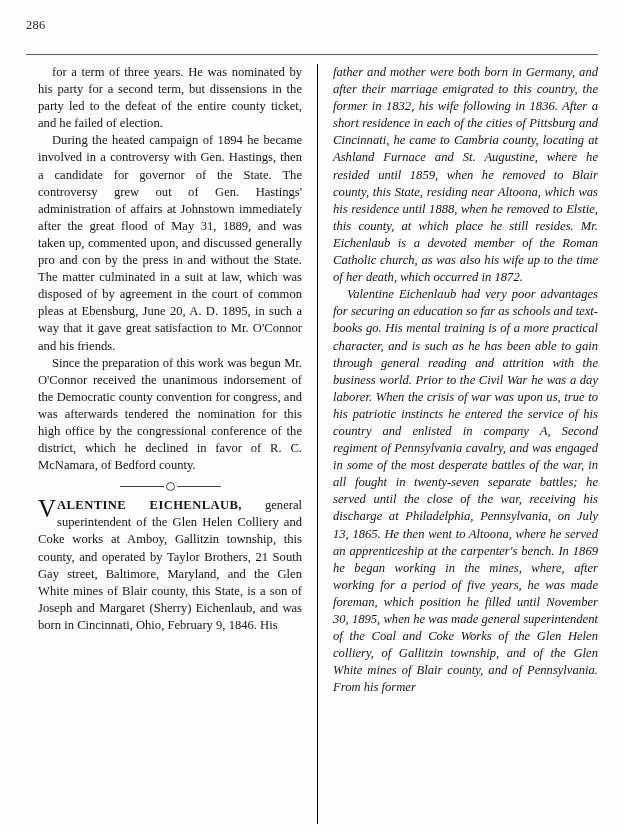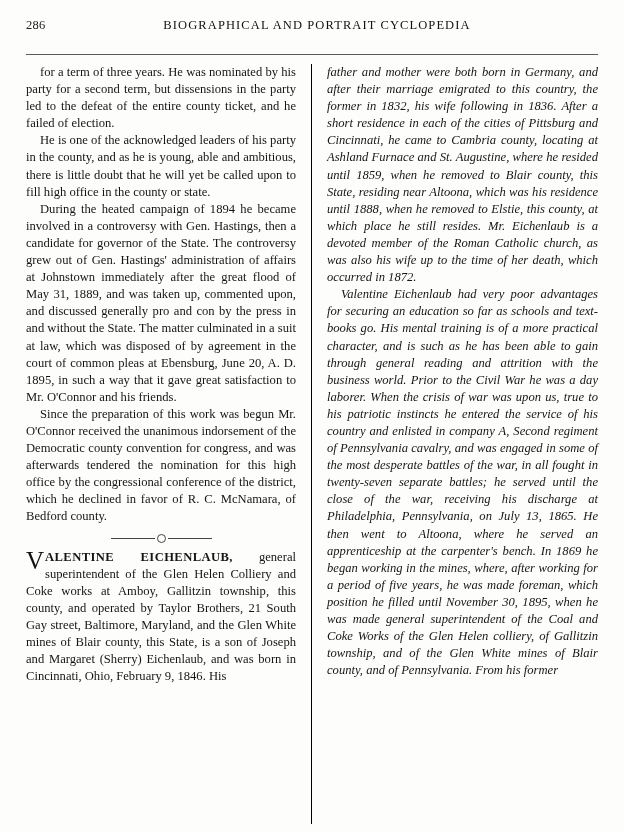--- a/index.html
+++ b/index.html
@@ -61,20 +61,21 @@
     font-size: 12.6px;
     line-height: 17.1px;
     text-align: justify;
     text-justify: inter-word;
     hyphens: none;
     color: #151515;
   }
   .col-left {
     padding-right: 15px;
     border-right: 1px solid #000;
+    margin-left: 12px;
   }
   .col-right {
     padding-left: 15px;
     font-style: italic;
   }
   p {
     margin: 0 0 0 0;
     text-indent: 14px;
   }
   p.noindent {
@@ -119,30 +120,28 @@
     font-weight: bold;
   }
 </style>
 </head>
 <body>
 
 <div class="page">
 
   <div class="header">
     <div class="folio">286</div>
-    <div class="running-title">BIOGRAPHICAL AND PORTRAIT CYCLOPEDIA</div>
   </div>
 
   <hr class="rule">
 
   <div class="columns">
 
     <div class="col col-left">
       <p>for a term of three years.  He was nominated by his party for a second term, but dissensions in the party led to the defeat of the entire county ticket, and he failed of election.</p>
-      <p>He is one of the acknowledged leaders of his party in the county, and as he is young, able and ambitious, there is little doubt that he will yet be called upon to fill high office in the county or state.</p>
       <p>During the heated campaign of 1894 he became involved in a controversy with Gen. Hastings, then a candidate for governor of the State.  The controversy grew out of Gen. Hastings' administration of affairs at Johnstown immediately after the great flood of May 31, 1889, and was taken up, commented upon, and discussed generally pro and con by the press in and without the State.  The matter culminated in a suit at law, which was disposed of by agreement in the court of common pleas at Ebensburg, June 20, A. D. 1895, in such a way that it gave great satisfaction to Mr. O'Connor and his friends.</p>
       <p>Since the preparation of this work was begun Mr. O'Connor received the unanimous indorsement of the Democratic county convention for congress, and was afterwards tendered the nomination for this high office by the congressional conference of the district, which he declined in favor of R. C. McNamara, of Bedford county.</p>
 
       <div class="divider-orn">
         <span class="orn-line"></span><span class="orn-dot"></span><span class="orn-line"></span>
       </div>
 
       <p class="entry-start"><span class="dropcap">V</span><span class="smallcaps">ALENTINE EICHENLAUB,</span><span> general superintendent of the Glen Helen Colliery and Coke works at Amboy, Gallitzin township, this county, and operated by Taylor Brothers, 21 South Gay street, Baltimore, Maryland, and the Glen White mines of Blair county, this State, is a son of Joseph and Margaret (Sherry) Eichenlaub, and was born in Cincinnati, Ohio, February 9, 1846.  His</span></p>
     </div>
 

